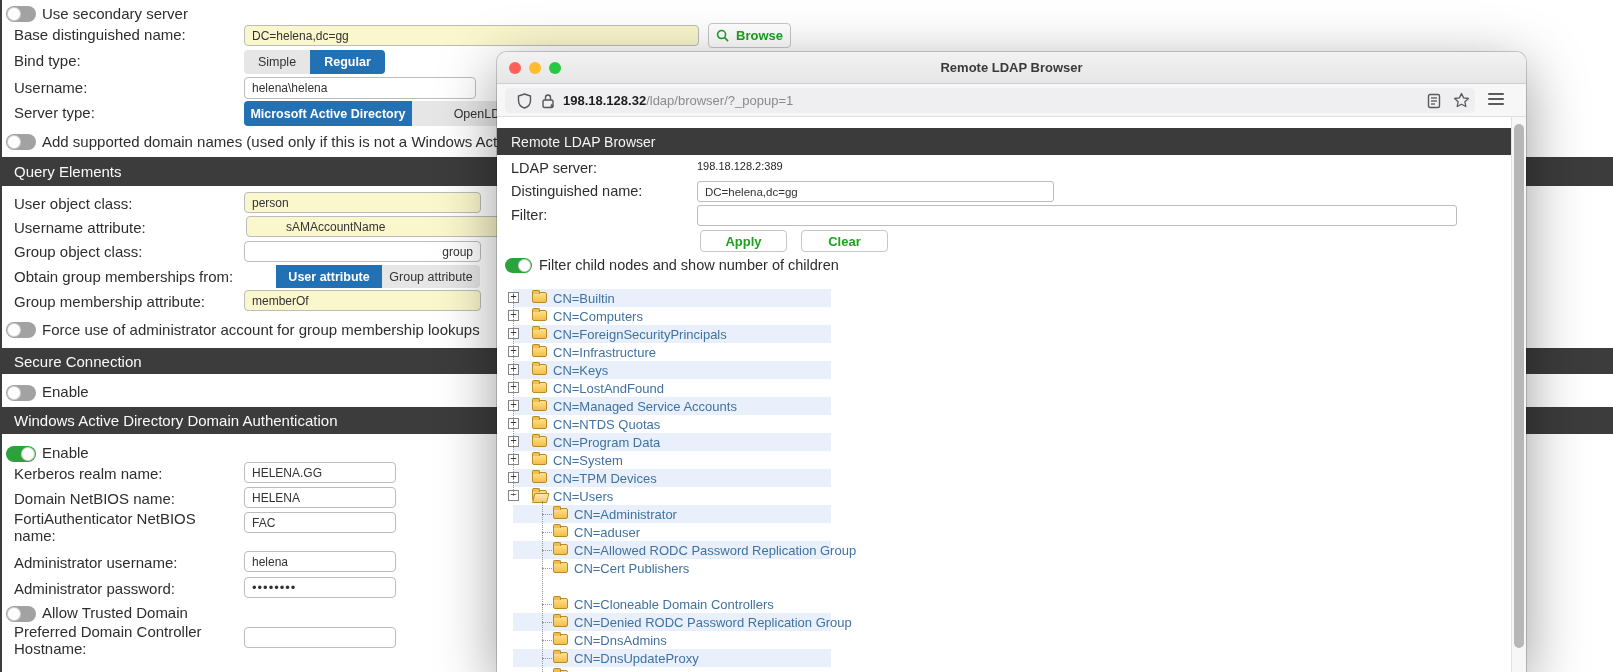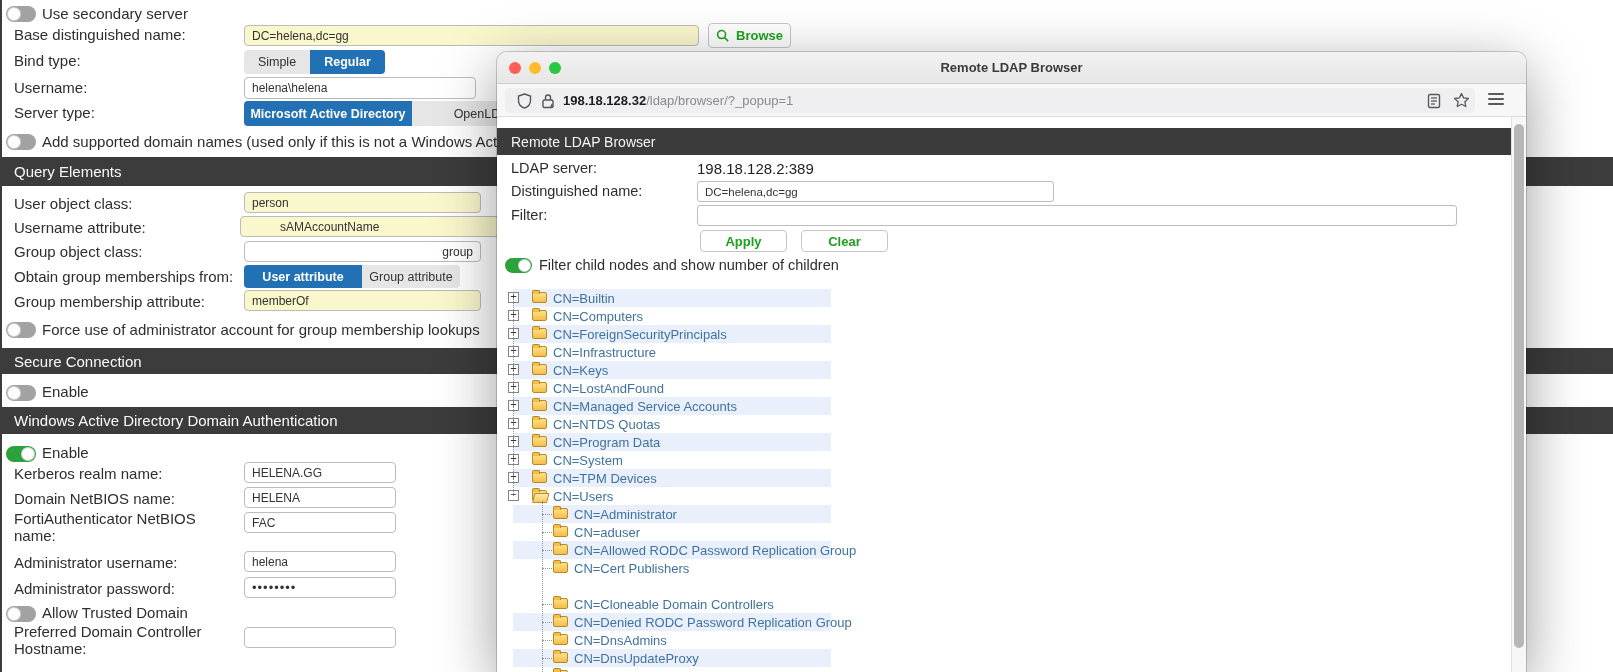--- a/index.html
+++ b/index.html
@@ -50,21 +50,21 @@
   .urltext .host { color:#1d1d1d; font-weight:600; }
   .urltext .path { color:#8a8a8a; }
   .icon { position:absolute; }
   .hamburger { position:absolute; right:22px; top:9px; width:16px; height:14px; }
   .hamburger span { display:block; height:2px; background:#5a5a5a; margin-bottom:3px; border-radius:1px; }
 
   .pop-content { position:absolute; left:0; top:65px; width:1014px; height:555px; background:#fff; overflow:hidden; }
   .pop-header { position:absolute; left:0; top:11px; width:1014px; height:27px; background:#3b3b3b;
                 color:#f5f5f5; font-size:14px; display:flex; align-items:center; padding-left:14px; }
   .pop-lbl { position:absolute; font-size:14.5px; color:#2e2e2e; white-space:nowrap; }
-  .pop-val { position:absolute; font-size:15px; color:#1f1f1f; }
+  .pop-val { position:absolute; font-size:11px; color:#1f1f1f; }
 
   .pop-scroll { position:absolute; right:0; top:65px; width:15px; height:555px;
                 background:#f7f7f7; border-left:1px solid #e2e2e2; }
   .pop-thumb { position:absolute; left:2px; top:7px; width:10px; height:524px;
                border-radius:6px; background:#b7b7b7; }
 
   
   #ldap-tree { position:absolute; left:8px; top:172px; width:1000px; height:383px; overflow:hidden; }
   .tree-row { position:absolute; left:0; width:1000px; height:18px; }
   .tree-band { position:absolute; left:8px; top:0; width:318px; height:18px; background:#e9f0fb; }
@@ -128,28 +128,28 @@
   <div class="lbl" style="left:42px;top:133px;">Add supported domain names (used only if this is not a Windows Activ</div>
 
   <div class="bar" style="top:157px;height:29px;">
       <span>Query Elements</span>
     </div>
 
   <div class="lbl" style="left:14px;top:195px;">User object class:</div>
   <input class="inp yellow" style="left: 244px; top: 192px; width: 237px; height: 21px;" value="person">
 
   <div class="lbl" style="left:14px;top:219px;">Username attribute:</div>
-  <input class="inp yellow" style="left: 240px; top: 216px; width: 286px; height: 21px; padding-left: 39px;" value="sAMAccountName">
+  <input class="inp yellow" style="left: 246px; top: 216px; width: 286px; height: 21px; padding-left: 39px;" value="sAMAccountName">
 
   <div class="lbl" style="left:14px;top:243px;text-align:center;">Group object class:</div>
   <input class="inp" style="left: 244px; top: 241px; width: 237px; height: 21px; text-align: right;" value="group">
 
   <div class="lbl" style="left:14px;top:268px;">Obtain group memberships from:</div>
   <div class="seg" style="left:244px;top:265px;height:23px;">
-    <div class="opt sel" style="width:118px;">User attribute</div>
+    <div class="opt sel" style="width:106px;margin-left:32px;">User attribute</div>
     <div class="opt" style="width:98px;">Group attribute</div>
   </div>
 
   <div class="lbl" style="left:14px;top:293px;">Group membership attribute:</div>
   <input class="inp yellow" style="left: 244px; top: 290px; width: 237px; height: 21px;" value="memberOf">
 
   <div class="toggle" style="left:6px;top:322px;">
       <div class="knob"></div>
     </div>
   <div class="lbl" style="left:42px;top:321px;">Force use of administrator account for group membership lookups</div>

